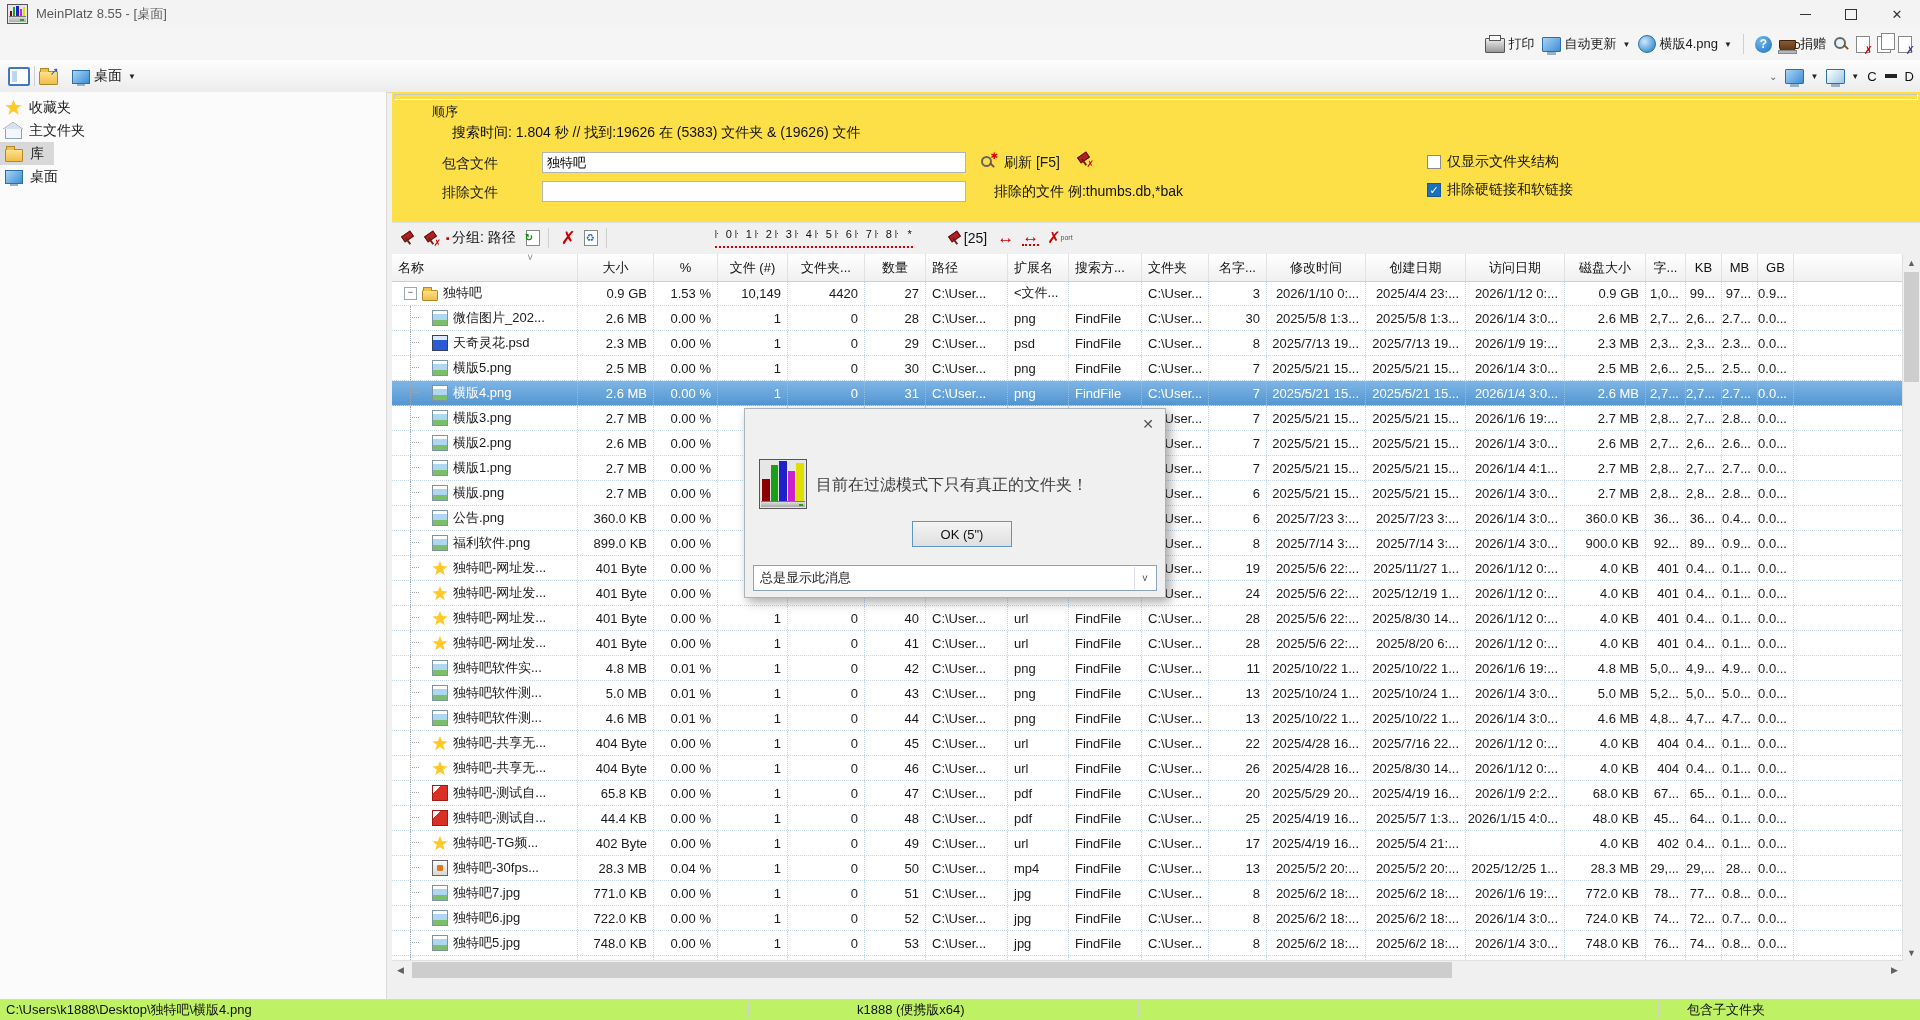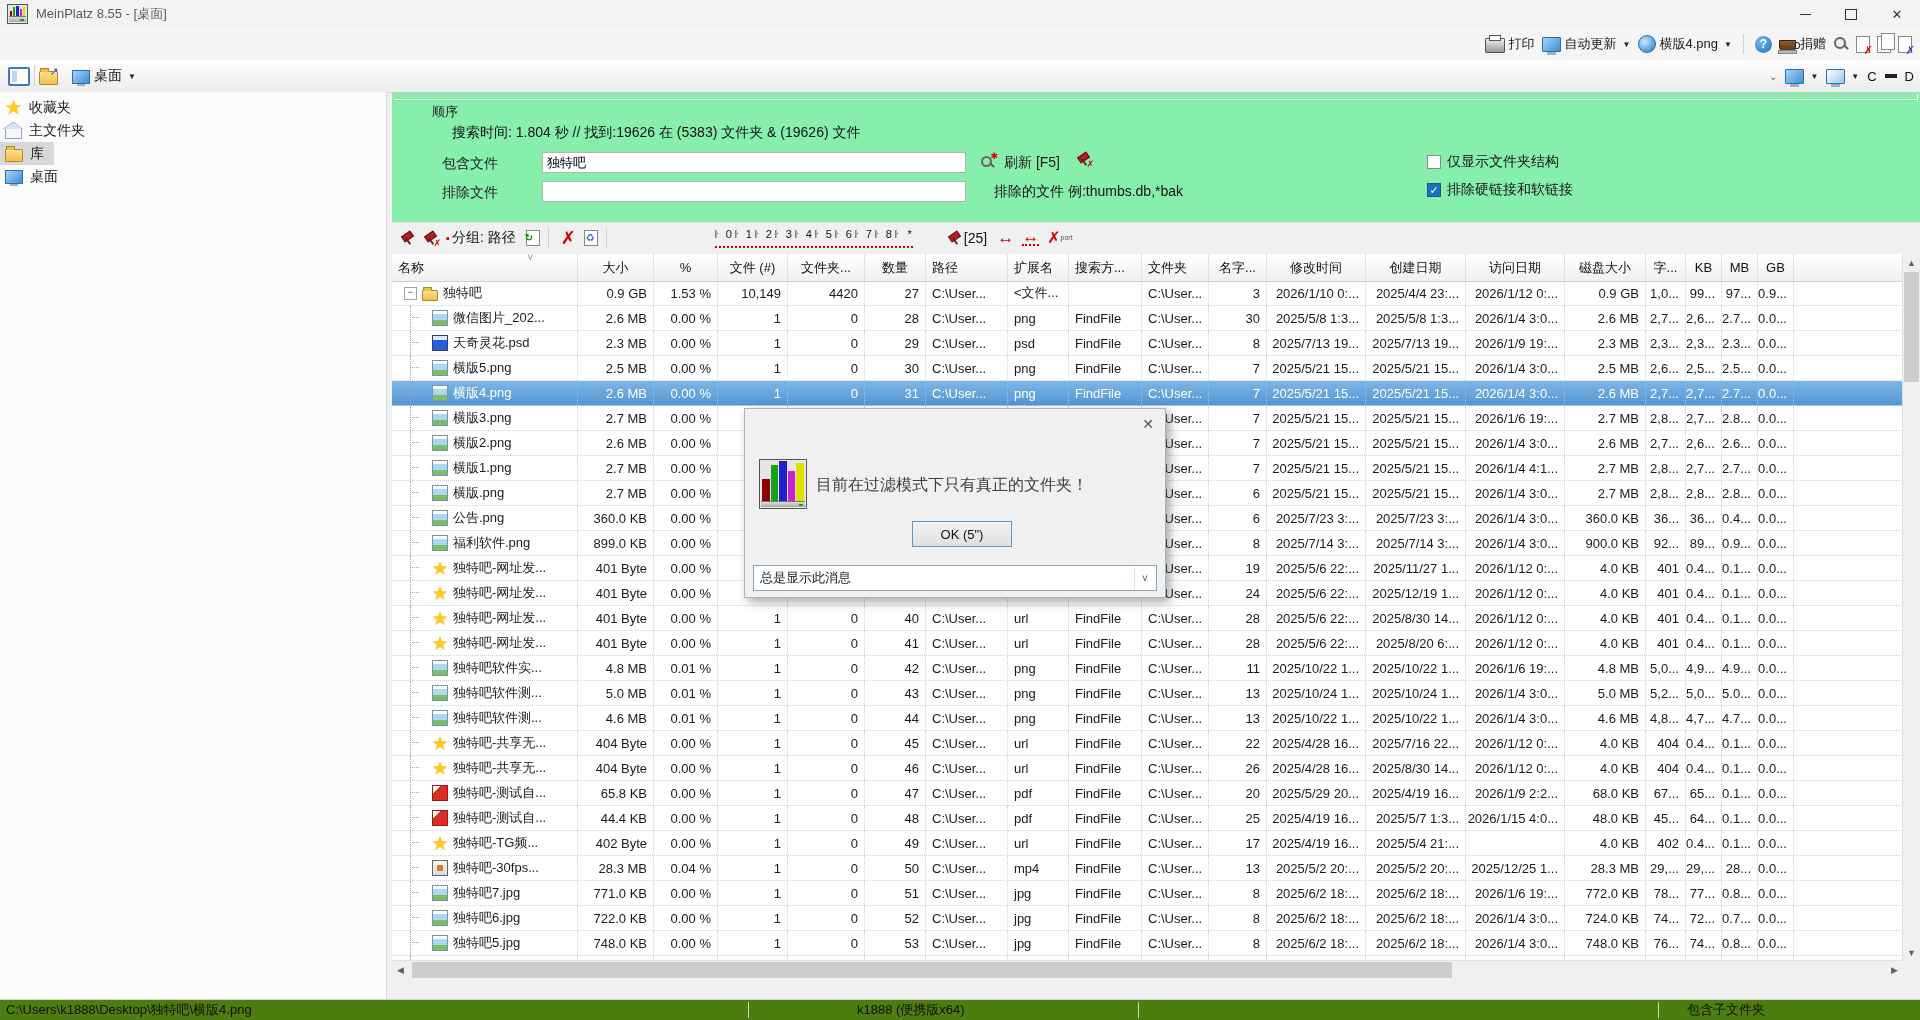--- a/index.html
+++ b/index.html
@@ -66,21 +66,21 @@
   .si-star,.ic-star{background:#ffc928;clip-path:polygon(50% 0,63% 34%,98% 36%,70% 58%,80% 95%,50% 73%,20% 95%,30% 58%,2% 36%,37% 34%);}
   .si-home{width:15px;height:9px;background:#f3f6fa;border:1px solid #8fa3b8;margin-top:6px;}
   .si-home::before{content:'';position:absolute;left:-3px;top:-7px;border-left:10px solid transparent;border-right:10px solid transparent;border-bottom:7px solid #c0392b00;border-bottom-color:#d8e2ec;filter:drop-shadow(0 0 0 #000);}
   .si-home::after{content:'';position:absolute;left:-4px;top:-8px;border-left:11px solid transparent;border-right:11px solid transparent;border-bottom:8px solid #9fb2c5;z-index:-1;}
   .si-folder{width:16px;height:11px;background:linear-gradient(#ffe08a,#f0be4a);border:1px solid #b08a2a;margin-top:4px;border-radius:1px;}
   .si-folder::before{content:'';position:absolute;top:-4px;left:0;width:7px;height:3px;background:#f0c04a;border:1px solid #b08a2a;border-bottom:none;}
   .si-monitor{width:16px;height:12px;border:1px solid #2d6da8;background:linear-gradient(135deg,#a8d4f5,#3e8ed6);margin-top:1px;}
   .si-monitor::after{content:'';position:absolute;left:4px;right:4px;bottom:-3px;height:2px;background:#9ab0c4;}
   .main{position:absolute;left:392px;top:92px;right:0;bottom:20px;background:#f0f0f0;}
   
-  .search-panel{position:absolute;left:0;top:0;right:0;height:130px;background:#86efac;}
+  .search-panel{position:absolute;left:0;top:0;right:0;height:130px;background:#fde047;}
   .groove{position:absolute;left:2px;right:2px;top:2px;height:4px;border:1px solid #fff;border-top-color:#c8c8c8;border-left-color:#c8c8c8;}
   .lbl-order{position:absolute;left:40px;top:11px;color:#222;}
   .stats{position:absolute;left:60px;top:32px;color:#111;font-size:14px;}
   .frow-label{position:absolute;color:#222;font-size:14px;text-align:center;width:90px;}
   .inp{position:absolute;left:150px;width:424px;height:21px;border:1px solid #b5b5b5;background:#fff;font-family:inherit;font-size:13px;padding:0 4px;box-sizing:border-box;}
   .mini-mag{position:relative;width:16px;height:16px;display:inline-block;}
   .mini-mag::before{content:'';position:absolute;left:1px;top:3px;width:7px;height:7px;border:2px solid #666;border-radius:50%;}
   .mini-mag::after{content:'';position:absolute;left:9px;top:11px;width:6px;height:2px;background:#7a5230;transform:rotate(45deg);}
   .redstar{position:absolute;right:-2px;top:-2px;color:#d00;font-size:9px;}
   .hammer{width:15px;height:15px;position:relative;display:inline-block;}
@@ -138,21 +138,21 @@
   .ic-folder::before{content:'';position:absolute;top:-4px;left:0;width:7px;height:3px;background:#f0c04a;border:1px solid #b08a2a;border-bottom:none;}
   
   .vscroll{position:absolute;right:0;top:162px;bottom:39px;width:17px;background:#f0f0f0;border-left:1px solid #e0e0e0;}
   .vthumb{position:absolute;left:1px;right:1px;top:18px;height:110px;background:#cdcdcd;}
   .sarrow{position:absolute;left:0;right:0;height:17px;background:#f0f0f0;color:#606060;font-size:9px;display:flex;align-items:center;justify-content:center;}
   .hscroll{position:absolute;left:0;right:17px;bottom:21px;height:18px;background:#f0f0f0;border-top:1px solid #e0e0e0;}
   .hthumb{position:absolute;top:1px;bottom:1px;left:20px;width:1040px;background:#cdcdcd;}
   .harrow{position:absolute;top:0;bottom:0;width:17px;color:#606060;font-size:9px;display:flex;align-items:center;justify-content:center;}
   .scorner{position:absolute;right:0;bottom:21px;width:17px;height:18px;background:#f0f0f0;}
   
-  .statusbar{position:absolute;left:0;bottom:0;right:0;height:20px;background:#4d7c0f;border-top:1px solid #d5d5d5;display:flex;align-items:center;font-size:13px;color:#111;}
+  .statusbar{position:absolute;left:0;bottom:0;right:0;height:20px;background:#bef264;border-top:1px solid #d5d5d5;display:flex;align-items:center;font-size:13px;color:#111;}
   .sb-div{position:absolute;top:2px;bottom:2px;width:1px;background:#d0d0d0;}
   .sb-path{margin-left:6px;}
   .sb-user{position:absolute;left:857px;}
   .sb-right{position:absolute;left:1687px;}
   
   .dialog{position:absolute;left:744px;top:408px;width:420px;height:188px;background:#f0f0f0;border:1px solid #a8b4bc;box-shadow:4px 4px 10px rgba(0,0,0,.35);z-index:50;}
   .dlg-title{position:absolute;left:0;top:0;right:0;height:30px;display:flex;align-items:center;}
   .dlg-title span{margin-left:10px;font-size:14px;color:#222;}
   .dlg-close{position:absolute;right:6px;top:5px;width:22px;height:20px;display:flex;align-items:center;justify-content:center;color:#555;font-size:14px;}
   .dlg-icon{position:absolute;left:14px;top:50px;}

